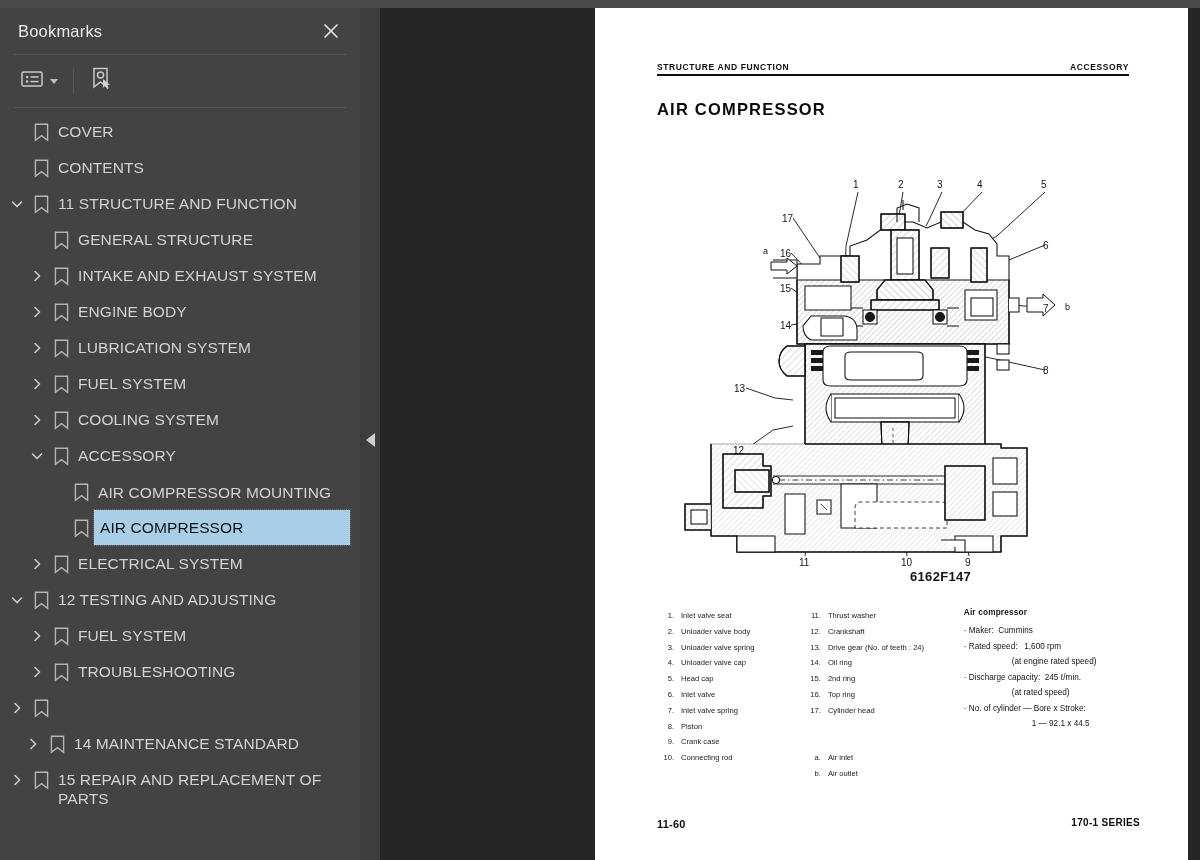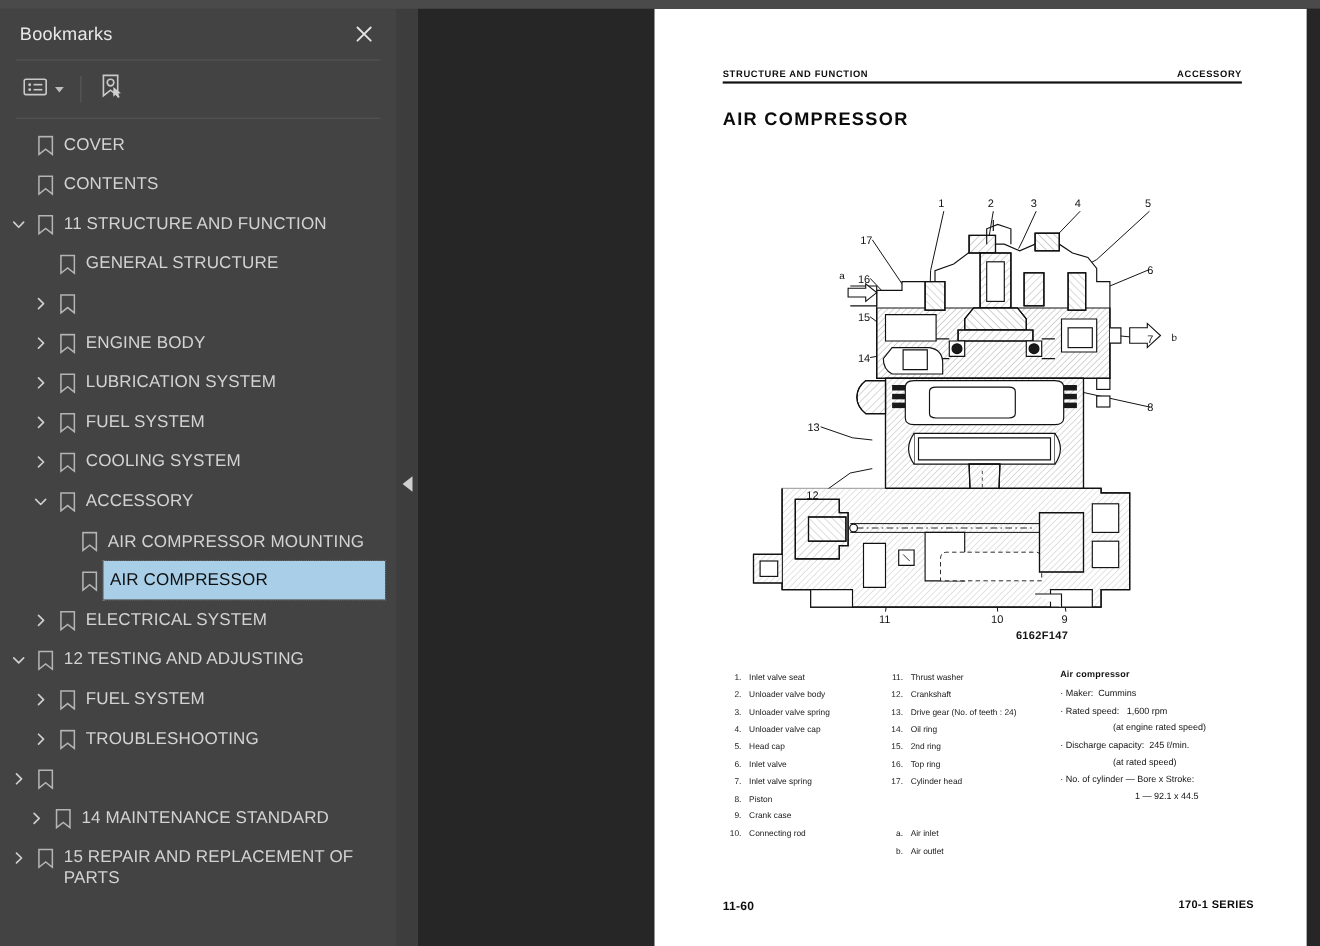--- a/index.html
+++ b/index.html
@@ -148,21 +148,21 @@
     letter-spacing: 1.2px;
   }
 
   
   .figure {
     position: absolute; left: 50px; top: 140px; width: 500px; height: 430px;
   }
   .figure svg { display: block; width: 100%; height: 100%; }
   .fig-num {
     position: absolute; right: 174px; bottom: -6px;
-    font-size: 10px; font-weight: bold; color: #141414;
+    font-size: 13px; font-weight: bold; color: #141414;
     letter-spacing: .3px;
   }
 
   
   .legend {
     position: absolute; left: 64px; top: 600px; width: 470px;
   }
   .lg-cols { display: flex; align-items: flex-start; }
   .lg-col1 { width: 160px; }
   .lg-col2 { width: 172px; }
@@ -297,20 +297,21 @@
           <span class="twist">
             <svg width="14" height="14" viewBox="0 0 14 14">
               <path d="M5 2.5 L9.6 7 L5 11.5" fill="none" stroke="#cfcfcf" stroke-width="1.5" stroke-linecap="round" stroke-linejoin="round"></path>
             </svg>
           </span>
           <span class="bmk">
             <svg width="15" height="19" viewBox="0 0 15 19">
               <path d="M1.4 1.2 H13.6 V17.4 L7.5 12.6 L1.4 17.4 Z" fill="none" stroke="#b4b4b4" stroke-width="1.4"></path>
             </svg>
           </span>
+          <span class="tlabel">INTAKE AND EXHAUST SYSTEM</span>
         </div>
         <div class="tnode" style="padding-left: 26px;">
           <span class="twist">
             <svg width="14" height="14" viewBox="0 0 14 14">
               <path d="M5 2.5 L9.6 7 L5 11.5" fill="none" stroke="#cfcfcf" stroke-width="1.5" stroke-linecap="round" stroke-linejoin="round"></path>
             </svg>
           </span>
           <span class="bmk">
             <svg width="15" height="19" viewBox="0 0 15 19">
               <path d="M1.4 1.2 H13.6 V17.4 L7.5 12.6 L1.4 17.4 Z" fill="none" stroke="#b4b4b4" stroke-width="1.4"></path>

